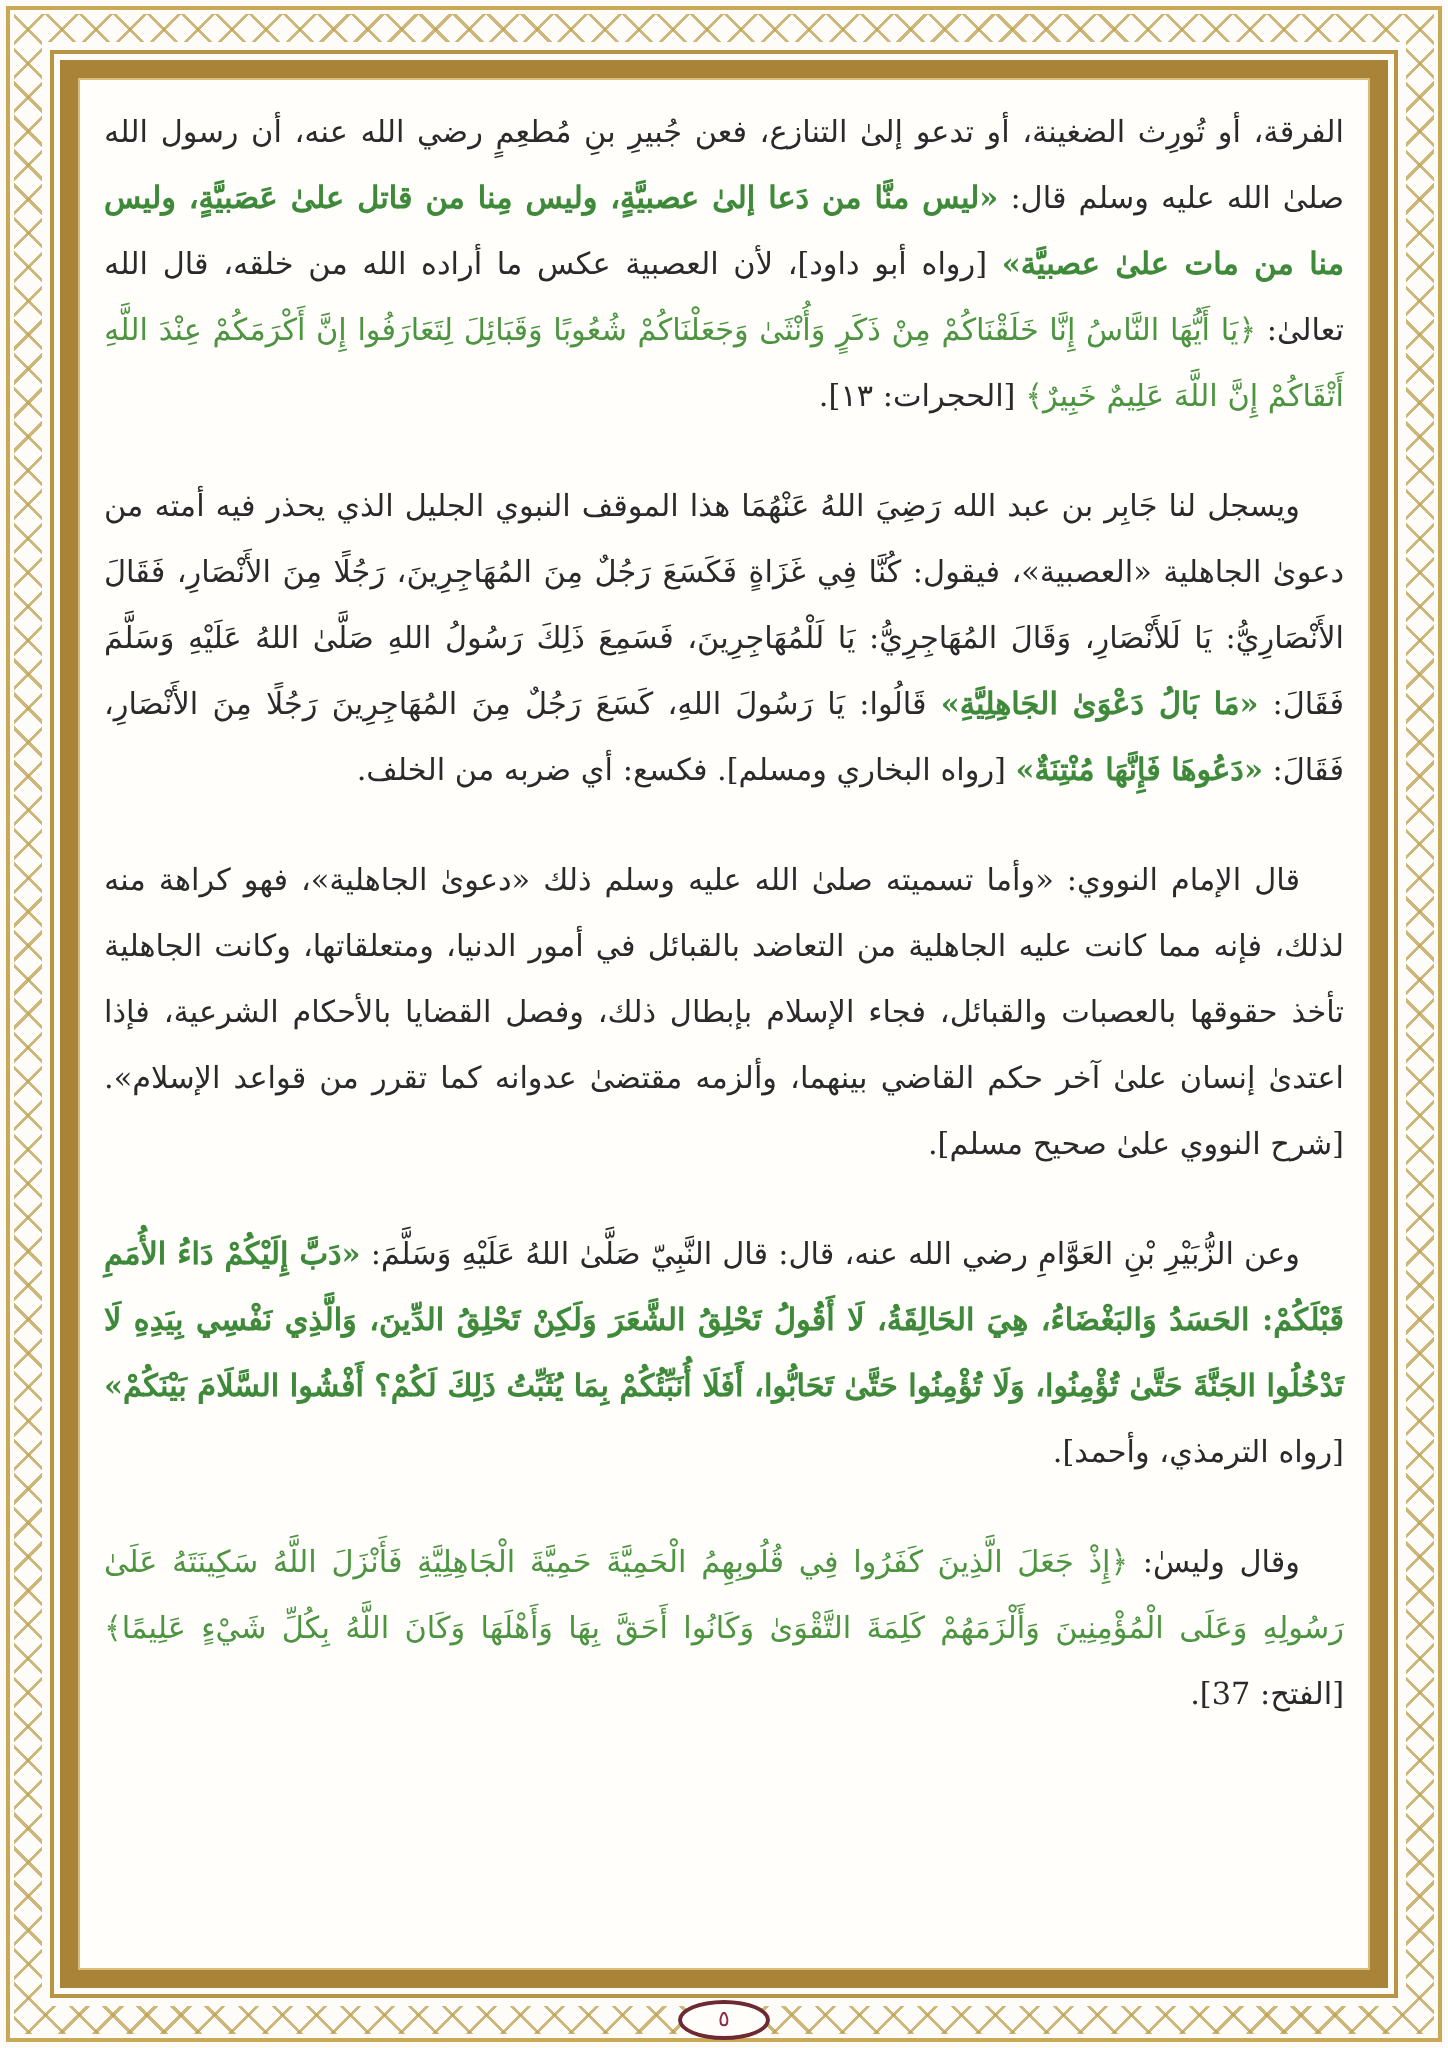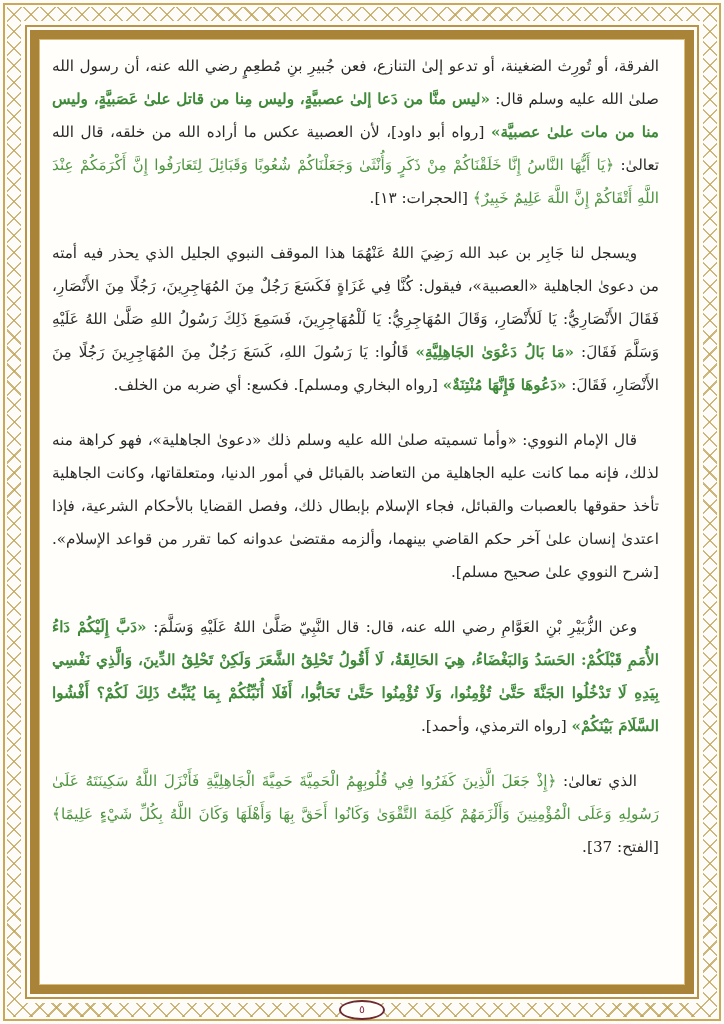--- a/index.html
+++ b/index.html
@@ -32,21 +32,21 @@
       border: 9px solid #a98337;
       box-shadow: inset 0 0 0 1px #d8bd7a;
       background: #fffefb;
     }
     .content {
       position: absolute; left: 52px; right: 52px; top: 50px;
       direction: rtl; text-align: justify;
       font-family: "DejaVu Serif", serif;
       font-size: 15.2px; line-height: 33px; color: #2a2a2a;
     }
-    .content p { margin: 0 13px 22px 0; text-align-last: right; }
+    .content p { margin: 0 0 22px 0; text-align-last: right; }
     .content p.indent { text-indent: 22px; }
     .green { color: #3f8a3a; font-weight: bold; }
     .quran { color: #4c9440; }
     .page-number {
       position: absolute; left: 50%; bottom: 4px; transform: translateX(-50%);
       width: 42px; height: 16px; border: 2px solid #6e2a33; border-radius: 50%;
       background: #fffefb; color: #8c2a4a; font-size: 11px; line-height: 16px;
       text-align: center; font-family: "DejaVu Sans", sans-serif;
     }
   </style>
@@ -56,16 +56,16 @@
 <div class="frame-outer-line"></div>
 <div class="frame-chain"></div>
 <div class="frame-inner-thin"></div>
 <div class="frame-thick"></div>
 
 <div class="content">
   <p><span>الفرقة، أو تُورِث الضغينة، أو تدعو إلىٰ التنازع، فعن جُبيرِ بنِ مُطعِمٍ رضي الله عنه، أن رسول الله صلىٰ الله عليه وسلم قال: </span><span class="green">«ليس منَّا من دَعا إلىٰ عصبيَّةٍ، وليس مِنا من قاتل علىٰ عَصَبيَّةٍ، وليس منا من مات علىٰ عصبيَّة»</span><span> [رواه أبو داود]، لأن العصبية عكس ما أراده الله من خلقه، قال الله تعالىٰ: </span><span class="quran">﴿يَا أَيُّهَا النَّاسُ إِنَّا خَلَقْنَاكُمْ مِنْ ذَكَرٍ وَأُنْثَىٰ وَجَعَلْنَاكُمْ شُعُوبًا وَقَبَائِلَ لِتَعَارَفُوا إِنَّ أَكْرَمَكُمْ عِنْدَ اللَّهِ أَتْقَاكُمْ إِنَّ اللَّهَ عَلِيمٌ خَبِيرٌ﴾</span><span> [الحجرات: ١٣].</span></p>
   <p class="indent"><span>ويسجل لنا جَابِر بن عبد الله رَضِيَ اللهُ عَنْهُمَا هذا الموقف النبوي الجليل الذي يحذر فيه أمته من دعوىٰ الجاهلية «العصبية»، فيقول: كُنَّا فِي غَزَاةٍ فَكَسَعَ رَجُلٌ مِنَ المُهَاجِرِينَ، رَجُلًا مِنَ الأَنْصَارِ، فَقَالَ الأَنْصَارِيُّ: يَا لَلأَنْصَارِ، وَقَالَ المُهَاجِرِيُّ: يَا لَلْمُهَاجِرِينَ، فَسَمِعَ ذَلِكَ رَسُولُ اللهِ صَلَّىٰ اللهُ عَلَيْهِ وَسَلَّمَ فَقَالَ: </span><span class="green">«مَا بَالُ دَعْوَىٰ الجَاهِلِيَّةِ»</span><span> قَالُوا: يَا رَسُولَ اللهِ، كَسَعَ رَجُلٌ مِنَ المُهَاجِرِينَ رَجُلًا مِنَ الأَنْصَارِ، فَقَالَ: </span><span class="green">«دَعُوهَا فَإِنَّهَا مُنْتِنَةٌ»</span><span> [رواه البخاري ومسلم]. فكسع: أي ضربه من الخلف.</span></p>
   <p class="indent"><span>قال الإمام النووي: «وأما تسميته صلىٰ الله عليه وسلم ذلك «دعوىٰ الجاهلية»، فهو كراهة منه لذلك، فإنه مما كانت عليه الجاهلية من التعاضد بالقبائل في أمور الدنيا، ومتعلقاتها، وكانت الجاهلية تأخذ حقوقها بالعصبات والقبائل، فجاء الإسلام بإبطال ذلك، وفصل القضايا بالأحكام الشرعية، فإذا اعتدىٰ إنسان علىٰ آخر حكم القاضي بينهما، وألزمه مقتضىٰ عدوانه كما تقرر من قواعد الإسلام». [شرح النووي علىٰ صحيح مسلم].</span></p>
   <p class="indent"><span>وعن الزُّبَيْرِ بْنِ العَوَّامِ رضي الله عنه، قال: قال النَّبِيّ صَلَّىٰ اللهُ عَلَيْهِ وَسَلَّمَ: </span><span class="green">«دَبَّ إِلَيْكُمْ دَاءُ الأُمَمِ قَبْلَكُمْ: الحَسَدُ وَالبَغْضَاءُ، هِيَ الحَالِقَةُ، لَا أَقُولُ تَحْلِقُ الشَّعَرَ وَلَكِنْ تَحْلِقُ الدِّينَ، وَالَّذِي نَفْسِي بِيَدِهِ لَا تَدْخُلُوا الجَنَّةَ حَتَّىٰ تُؤْمِنُوا، وَلَا تُؤْمِنُوا حَتَّىٰ تَحَابُّوا، أَفَلَا أُنَبِّئُكُمْ بِمَا يُثَبِّتُ ذَلِكَ لَكُمْ؟ أَفْشُوا السَّلَامَ بَيْنَكُمْ»</span><span> [رواه الترمذي، وأحمد].</span></p>
-  <p class="indent"><span>الذي تعالىٰ: </span><span class="quran">﴿إِذْ جَعَلَ الَّذِينَ كَفَرُوا فِي قُلُوبِهِمُ الْحَمِيَّةَ حَمِيَّةَ الْجَاهِلِيَّةِ فَأَنْزَلَ اللَّهُ سَكِينَتَهُ عَلَىٰ رَسُولِهِ وَعَلَى الْمُؤْمِنِينَ وَأَلْزَمَهُمْ كَلِمَةَ التَّقْوَىٰ وَكَانُوا أَحَقَّ بِهَا وَأَهْلَهَا وَكَانَ اللَّهُ بِكُلِّ شَيْءٍ عَلِيمًا﴾</span><span> [الفتح: 37].</span></p>
+  <p class="indent"><span>وقال وليسٰ: </span><span class="quran">﴿إِذْ جَعَلَ الَّذِينَ كَفَرُوا فِي قُلُوبِهِمُ الْحَمِيَّةَ حَمِيَّةَ الْجَاهِلِيَّةِ فَأَنْزَلَ اللَّهُ سَكِينَتَهُ عَلَىٰ رَسُولِهِ وَعَلَى الْمُؤْمِنِينَ وَأَلْزَمَهُمْ كَلِمَةَ التَّقْوَىٰ وَكَانُوا أَحَقَّ بِهَا وَأَهْلَهَا وَكَانَ اللَّهُ بِكُلِّ شَيْءٍ عَلِيمًا﴾</span><span> [الفتح: 37].</span></p>
 </div>
 
 <div class="page-number">٥</div>
 
 </body></html>

